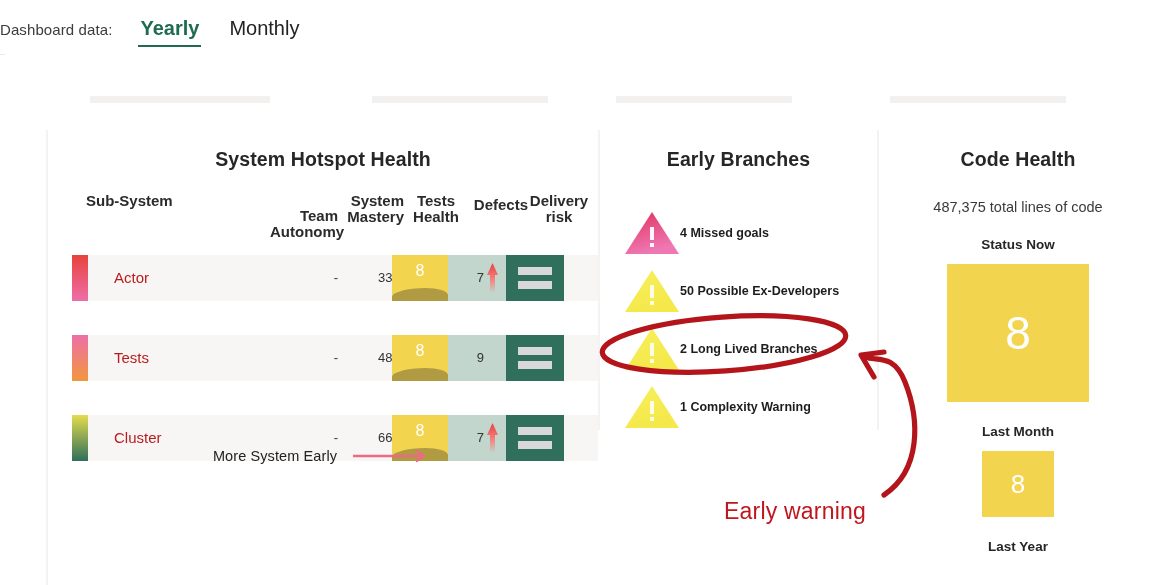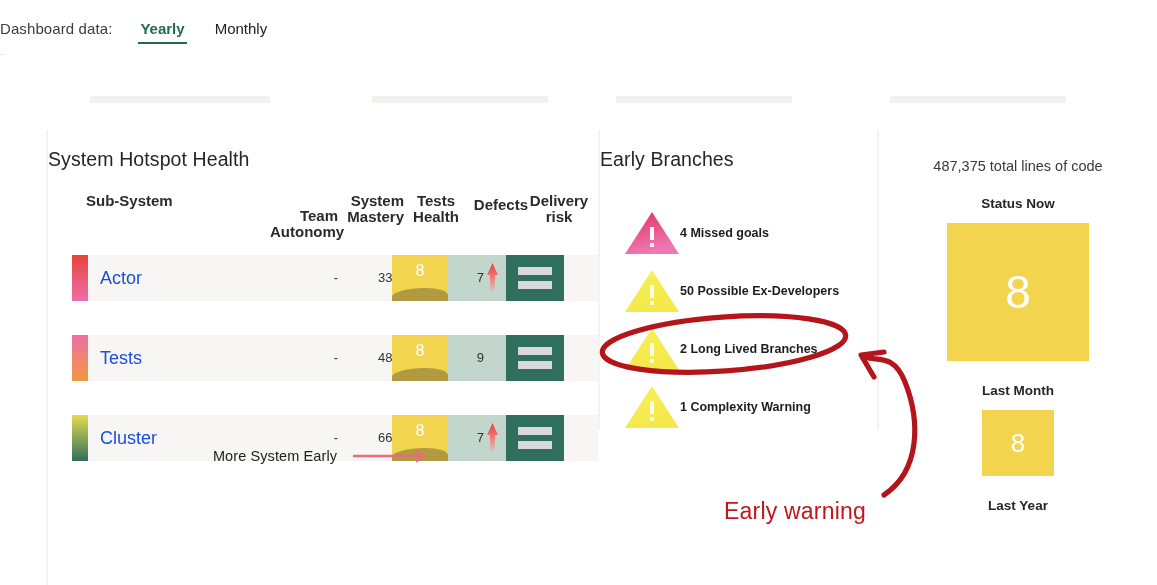--- a/index.html
+++ b/index.html
@@ -13,37 +13,37 @@
     position:relative;
   }
 
   
   .topbar{
     position:absolute; left:0; top:0; width:1157px; height:62px;
     display:flex; align-items:center; justify-content:flex-start;
   }
   .topbar-inner{ display:flex; align-items:baseline; gap:26px; }
   .dash-label{ font-size:15px; color:#3c3c3c; letter-spacing:.1px; }
-  .seg{ font-size:15px; padding:2px 2px 5px 2px; color:#222; cursor:pointer; }
+  .seg{ font-size:20px; padding:2px 2px 5px 2px; color:#222; cursor:pointer; }
   .seg.active{ color:#1f6b52; font-weight:700; border-bottom:2.5px solid #1f6b52; }
 
   
   .page-rule{ position:absolute; left:0; top:54px; width:5px; height:1px; background:#e9e9e7; }
 
   
   .skel{ position:absolute; height:7px; background:#f2f1ef; border-radius:1px; }
   .skel.s1{ left:90px;  top:96px; width:180px; }
   .skel.s2{ left:372px; top:96px; width:176px; }
   .skel.s3{ left:616px; top:96px; width:176px; }
   .skel.s4{ left:890px; top:96px; width:176px; }
 
   
   .panel{ position:absolute; top:130px; height:455px; }
   .panel .ptitle{
-    font-size:19.5px; font-weight:400; color:#262626;
+    text-align:center; font-size:19.5px; font-weight:700; color:#262626;
     letter-spacing:.1px; margin-top:18px;
   }
   .vdiv{ position:absolute; top:130px; width:2px; height:300px; background:#f4f3f1; }
   .vdiv.d1{ left:598px; }
   .vdiv.d2{ left:877px; }
 
   
   #panel-hotspot{ left:46px; width:552px; border-left:2px solid #f4f3f1; }
 
   .thead{ position:relative; height:62px; margin-top:22px; }
@@ -54,21 +54,21 @@
   .th.c-ch  { left:356px; top:0px; width:64px; text-align:center; }
   .th.c-df  { left:420px; top:4px; width:60px; text-align:right; }
   .th.c-dr  { left:480px; top:0px; width:62px; text-align:center; }
 
   .row{ position:relative; height:46px; margin-bottom:34px; }
   .row .gradbar{ position:absolute; left:24px; top:0; width:16px; height:46px; }
   .row .body{
     position:absolute; left:40px; top:0; right:0; height:46px;
     background:#f7f6f4;
   }
-  .cell-name{ position:absolute; left:52px; top:0; height:46px; line-height:46px; font-size:18px; color:#1d4ed8; }
+  .cell-name{ position:absolute; left:66px; top:0; height:46px; line-height:46px; font-size:15px; color:#b91c1c; }
   .cell-ta{ position:absolute; left:222px; top:0; width:68px; height:46px; line-height:46px; text-align:right; font-size:13px; color:#333; }
   .cell-sm{ position:absolute; left:286px; top:0; width:70px; height:46px; line-height:46px; text-align:right; font-size:13px; color:#333; }
 
   .cell-ch{
     position:absolute; left:344px; top:0; width:56px; height:46px;
     background:#f3d44f; overflow:hidden;
   }
   .cell-ch .num{
     position:absolute; left:0; right:0; top:0; height:30px; line-height:32px;
     text-align:center; font-size:16px; color:#ffffff; font-weight:400;
@@ -320,20 +320,21 @@
       <polygon points="28,1 55,43 1,43" fill="url(#wg3)"></polygon>
       <rect x="26" y="16" width="4" height="13" fill="#ffffff" opacity="0.85"></rect>
       <rect x="26" y="32" width="4" height="4" fill="#ffffff" opacity="0.85"></rect>
     </svg>
     <div class="wtxt">1 Complexity Warning</div>
       </div>
     </div>
 </div>
 
 <div class="panel" id="panel-code">
+  <div class="ptitle">Code Health</div>
   <div class="loc">487,375 total lines of code</div>
   <div id="code-sections">
       <div class="sect">
     <div class="sect-label">Status Now</div>
     <div class="score-box big">8</div>
       </div>
       <div class="sect">
     <div class="sect-label">Last Month</div>
     <div class="score-box small">8</div>
       </div>

